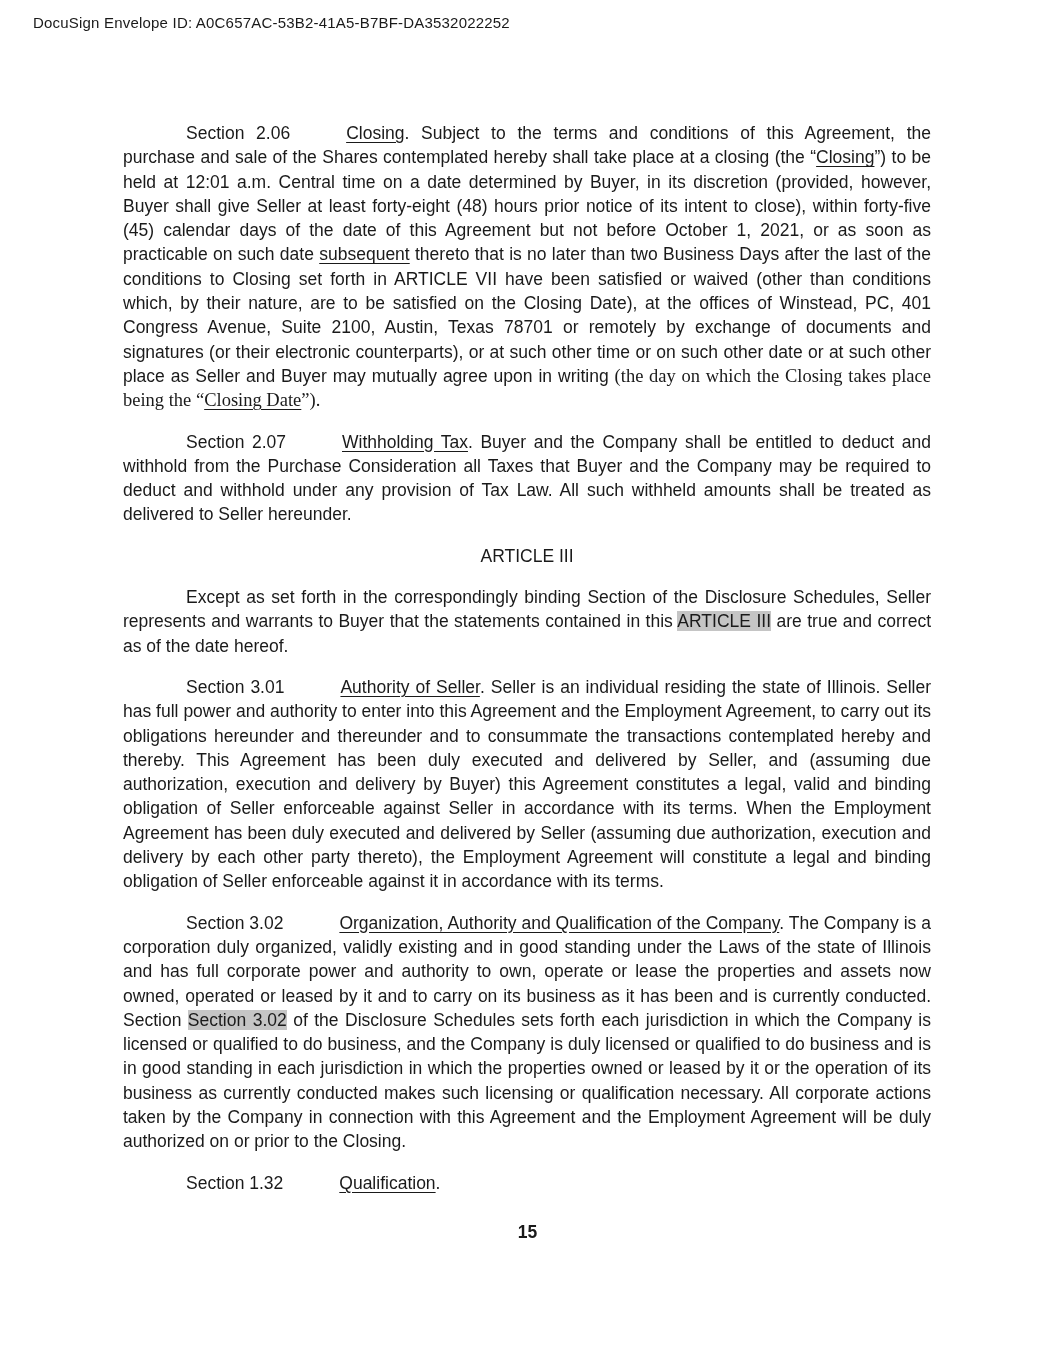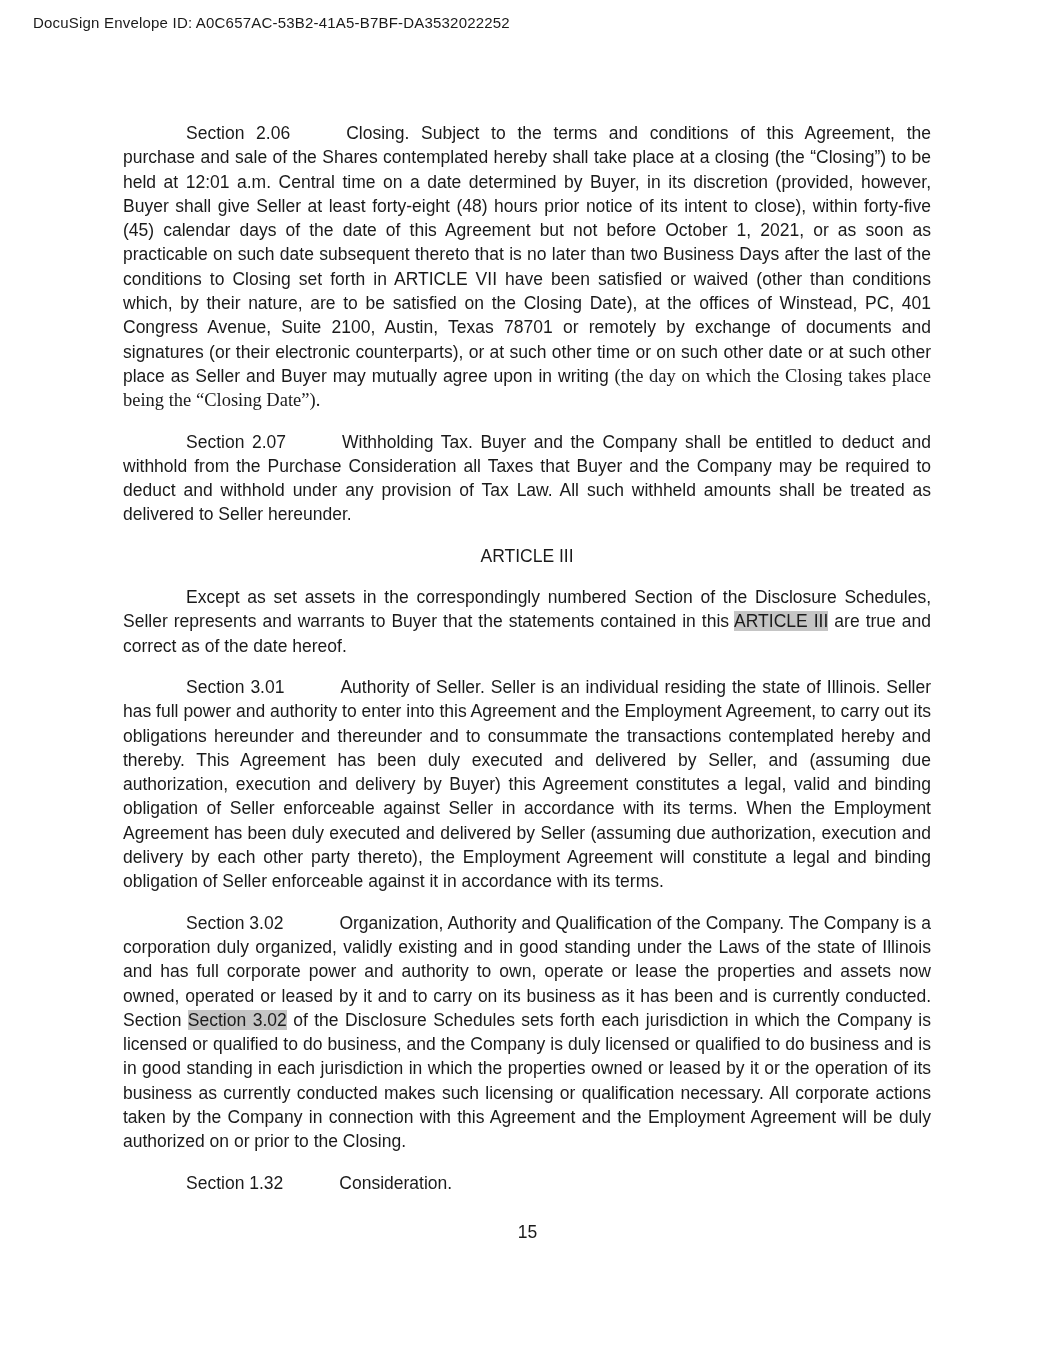--- a/index.html
+++ b/index.html
@@ -38,62 +38,64 @@
     text-indent: 63px;
   }
   .para.no-space-after { margin-bottom: 0; }
   .article-heading {
     text-align: center;
     text-indent: 0;
     margin: 0 0 17px 0;
   }
   .article-heading div { line-height: 24.3px; }
   .u {
+    text-decoration: underline;
     text-underline-offset: 3px;
   }
   .hl { background: var(--hl, #c5c5c5); }
   .sf {
     font-family: "Liberation Serif", serif;
     font-size: 18.5px;
   }
   .tab {
     display: inline-block;
     width: 56px;
   }
   .page-number {
     position: absolute;
     left: 0;
     top: 1222px;
     width: 1055px;
     text-align: center;
     font-size: 17.5px;
+    font-weight: bold;
   }
 </style>
 </head>
 <body>
 
 <div class="page">
 
   <div class="envelope-header">DocuSign Envelope ID: A0C657AC-53B2-41A5-B7BF-DA3532022252</div>
 
   <div class="content">
 
     <p class="para"><span class="">Section 2.06</span><span class="tab"></span><span class="u">Closing</span><span class="">. Subject to the terms and conditions of this Agreement, the purchase and sale of the Shares contemplated hereby shall take place at a closing  (the “</span><span class="u">Closing</span><span class="">”) to be held at 12:01 a.m. Central time on a date determined by Buyer, in its discretion (provided, however, Buyer shall give Seller at least forty-eight (48) hours prior notice of its intent to close), within forty-five (45) calendar days of the date of this Agreement but not before October 1, 2021, or as soon as practicable on such date </span><span class="u">subsequent</span><span class=""> thereto that is no later than two Business Days after the last of the conditions to Closing set forth in ARTICLE VII have been satisfied or waived (other than conditions which, by their nature, are to be satisfied on the Closing Date), at the offices of Winstead, PC, 401 Congress Avenue, Suite 2100, Austin, Texas 78701 or remotely by exchange of documents and signatures (or their electronic counterparts), or at such other time or on such other date or at such other place as Seller and Buyer may mutually agree upon in writing </span><span class="sf">(the day on which the Closing takes place being the “</span><span class="u sf">Closing Date</span><span class="sf">”).</span></p>
 
     <p class="para"><span class="">Section 2.07</span><span class="tab"></span><span class="u">Withholding Tax</span><span class="">. Buyer and the Company shall be entitled to deduct and withhold from the Purchase Consideration all Taxes that Buyer and the Company may be required to deduct and withhold under any provision of Tax Law. All such withheld amounts shall be treated as delivered to Seller hereunder.</span></p>
 
     <div class="article-heading">
       <div>ARTICLE III</div>
     </div>
 
-    <p class="para"><span class="">Except as set assets in the correspondingly numbered Section of the Disclosure Schedules, Seller represents and warrants to Buyer that the statements contained in this </span><span class="hl">ARTICLE III</span><span class=""> are true and correct as of the date hereof.</span></p>
+    <p class="para"><span class="">Except as set forth in the correspondingly binding Section of the Disclosure Schedules, Seller represents and warrants to Buyer that the statements contained in this </span><span class="hl">ARTICLE III</span><span class=""> are true and correct as of the date hereof.</span></p>
 
     <p class="para"><span class="">Section 3.01</span><span class="tab"></span><span class="u">Authority of Seller</span><span class="">. Seller is an individual residing the state of Illinois. Seller has full power and authority to enter into this Agreement and the Employment Agreement, to carry out its obligations hereunder and thereunder and to consummate the transactions contemplated hereby and thereby. This Agreement has been duly executed and delivered by Seller, and (assuming due authorization, execution and delivery by Buyer) this Agreement constitutes a legal, valid and binding obligation of Seller enforceable against Seller in accordance with its terms. When the Employment Agreement has been duly executed and delivered by Seller (assuming due authorization, execution and delivery by each other party thereto), the Employment Agreement will constitute a legal and binding obligation of Seller enforceable against it in accordance with its terms.</span></p>
 
     <p class="para"><span class="">Section 3.02</span><span class="tab"></span><span class="u">Organization, Authority and Qualification of the Company</span><span class="">. The Company is a corporation duly organized, validly existing and in good standing under the Laws of the state of Illinois and has full corporate power and authority to own, operate or lease the properties and assets now owned, operated or leased by it and to carry on its business as it has been and is currently conducted. Section </span><span class="hl">Section 3.02</span><span class=""> of the Disclosure Schedules sets forth each jurisdiction in which the Company is licensed or qualified to do business, and the Company is duly licensed or qualified to do business and is in good standing in each jurisdiction in which the properties owned or leased by it or the operation of its business as currently conducted makes such licensing or qualification necessary. All corporate actions taken by the Company in connection with this Agreement and the Employment Agreement will be duly authorized on or prior to the Closing.</span></p>
 
-    <p class="para no-space-after"><span class="">Section 1.32</span><span class="tab"></span><span class="u">Consideration</span><span class="">.</span></p>
+    <p class="para no-space-after"><span class="">Section 1.32</span><span class="tab"></span><span class="u">Qualification</span><span class="">.</span></p>
 
   </div>
 
   <div class="page-number">15</div>
 
 </div>
 
 </body></html>

